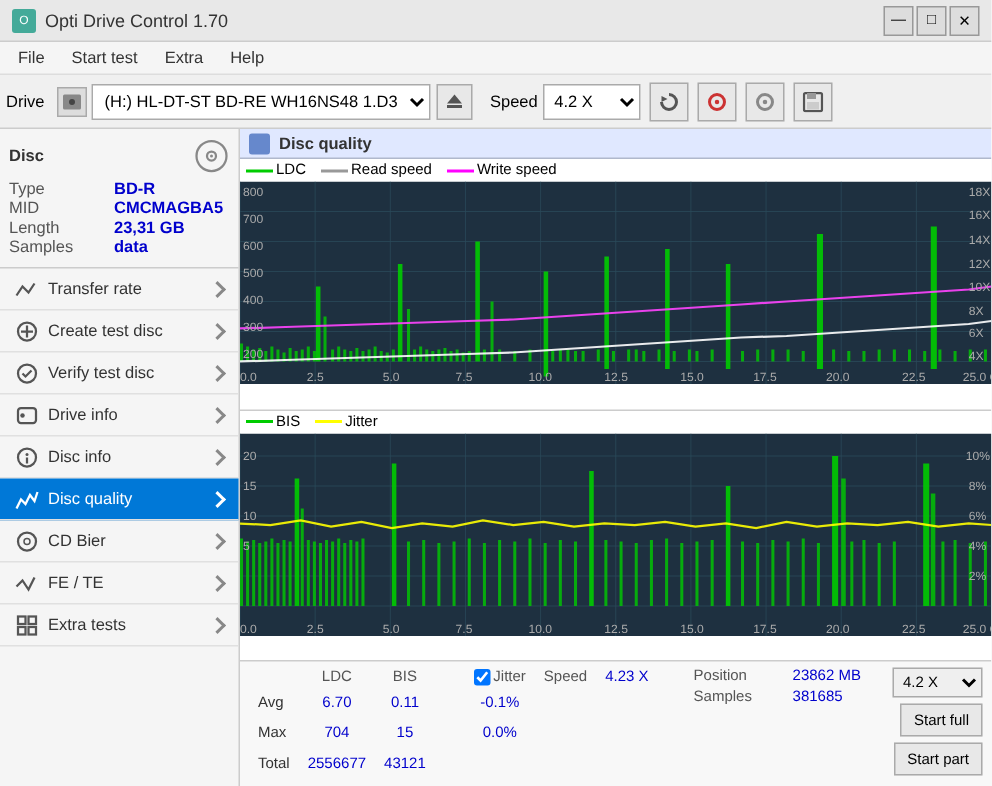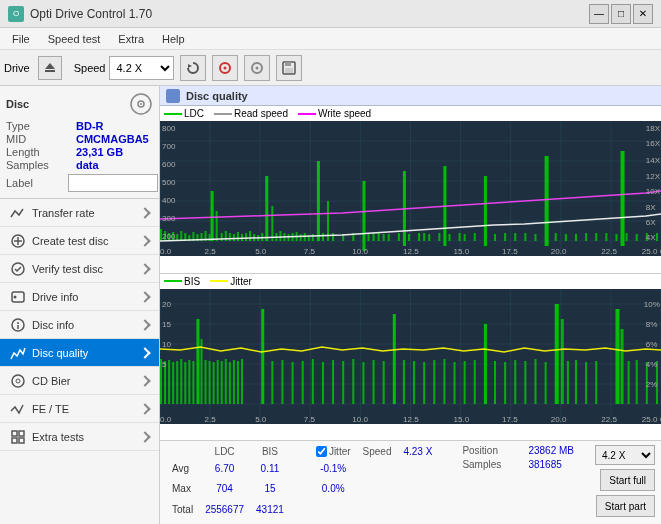--- a/index.html
+++ b/index.html
@@ -86,27 +86,38 @@
   </div>
   <div class="title-controls">
     <button class="title-btn">—</button>
     <button class="title-btn">□</button>
     <button class="title-btn">✕</button>
   </div>
 </div>
 
 <div class="menu-bar">
   <span class="menu-item">File</span>
-  <span class="menu-item">Speed test</span>
+  <span class="menu-item">Start test</span>
   <span class="menu-item">Extra</span>
   <span class="menu-item">Help</span>
 </div>
 
 <div class="toolbar">
   <span class="toolbar-label">Drive</span>
+  <div style="display:flex;align-items:center;gap:3px;">
+    <div style="width:20px;height:20px;background:#ddd;border:1px solid #aaa;display:flex;align-items:center;justify-content:center;">
+      <svg width="14" height="14" viewBox="0 0 14 14">
+          <rect x="1" y="2" width="12" height="10" rx="1" fill="#888"></rect>
+          <circle cx="7" cy="7" r="2" fill="#444"></circle>
+        </svg>
+    </div>
+    <select class="toolbar-drive-select">
+      <option>(H:) HL-DT-ST BD-RE  WH16NS48 1.D3</option>
+    </select>
+  </div>
   <button class="toolbar-eject-btn">
     <svg width="14" height="14" viewBox="0 0 14 14">
         <polygon points="7,2 12,8 2,8" fill="#555"></polygon>
         <rect x="2" y="9" width="10" height="2" fill="#555"></rect>
       </svg>
   </button>
   <span class="toolbar-speed-label">Speed</span>
   <select class="toolbar-speed-select">
     <option>4.2 X</option><option>Max</option><option>8 X</option>
   </select>
@@ -158,25 +169,20 @@
         <span class="disc-key">MID</span>
         <span class="disc-val">CMCMAGBA5</span>
       </div>
       <div class="disc-row">
         <span class="disc-key">Length</span>
         <span class="disc-val">23,31 GB</span>
       </div>
       <div class="disc-row">
         <span class="disc-key">Samples</span>
         <span class="disc-val">data</span>
-      </div>
-      <div class="disc-label-row">
-        <span class="disc-key">Label</span>
-        <input class="disc-label-input" type="text" value="" style="">
-        <button class="disc-label-btn">⚙</button>
       </div>
     </div>
 
     <div class="nav-item">
       <svg class="nav-icon" viewBox="0 0 16 16">
           <polyline points="1,12 5,6 9,10 13,4" fill="none" stroke="#555" stroke-width="1.5"></polyline>
         </svg>
       <span>Transfer rate</span>
       <div class="nav-arrow"></div>
     </div>

